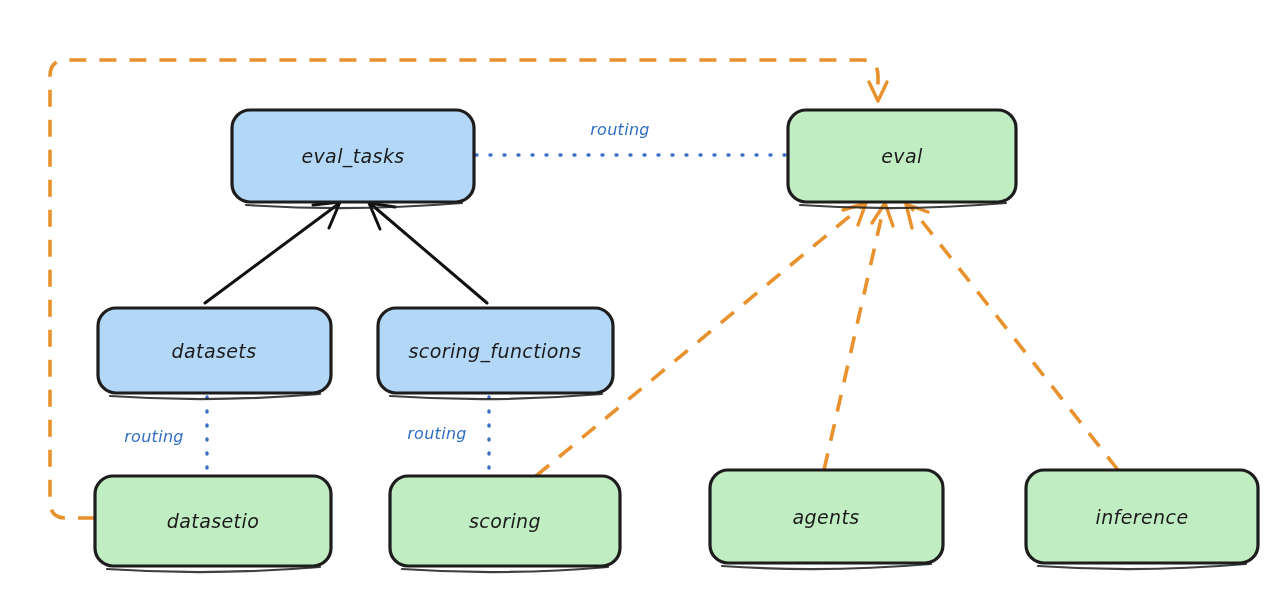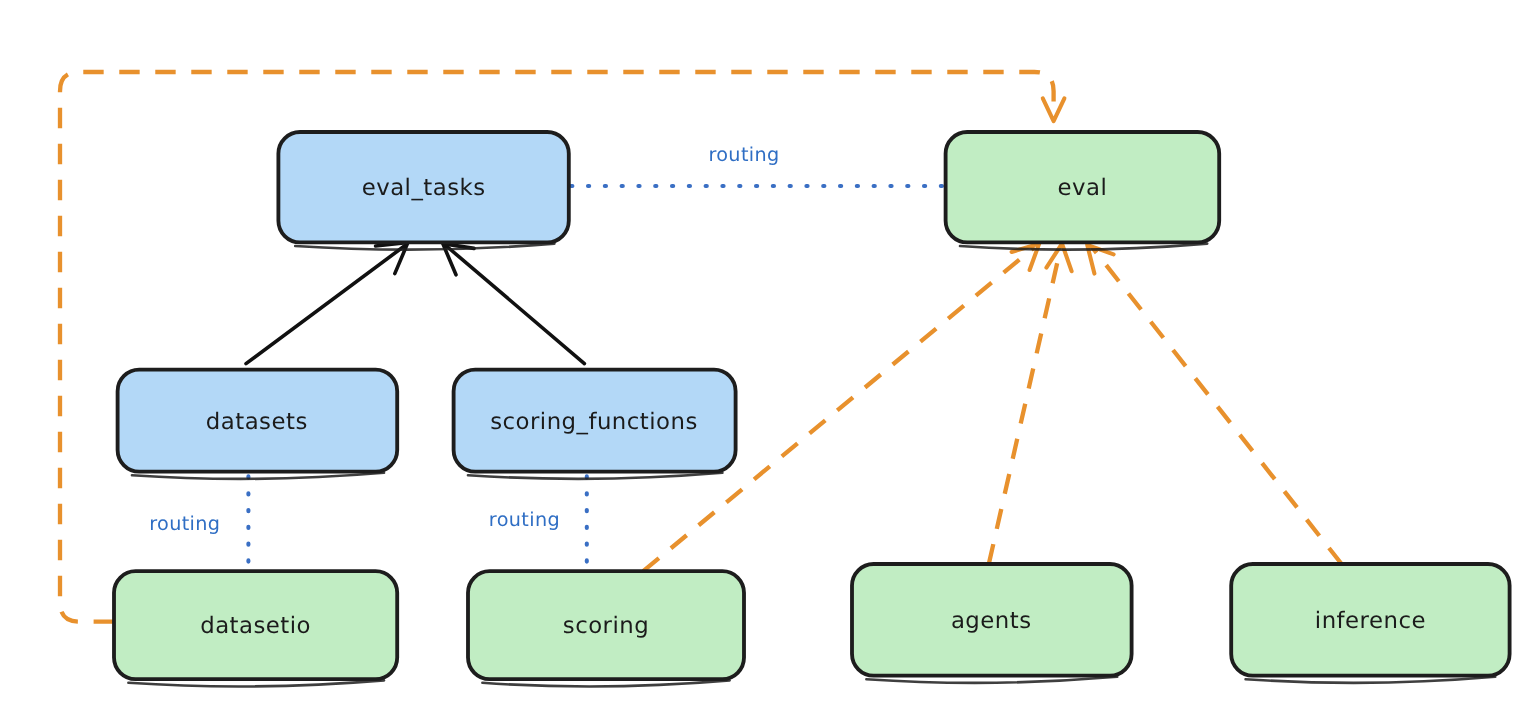--- a/index.html
+++ b/index.html
@@ -11,20 +11,21 @@
     width: 1280px;
     height: 596px;
     overflow: hidden;
     font-family: "DejaVu Sans", sans-serif;
   }
   #diagram-root {
     position: relative;
     width: 1280px;
     height: 596px;
     background: #ffffff;
+    font-style: italic;
   }
   svg.canvas {
     position: absolute;
     top: 0;
     left: 0;
     width: 1280px;
     height: 596px;
     display: block;
   }
   .node-label {

